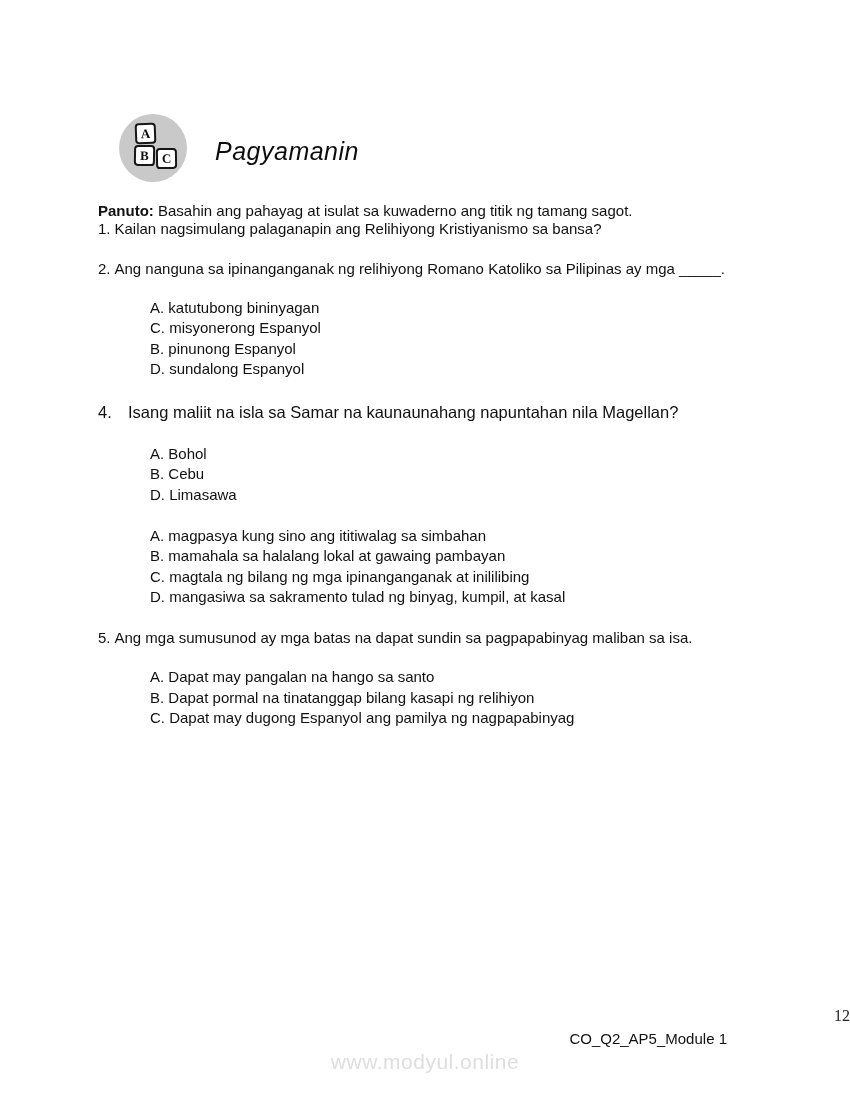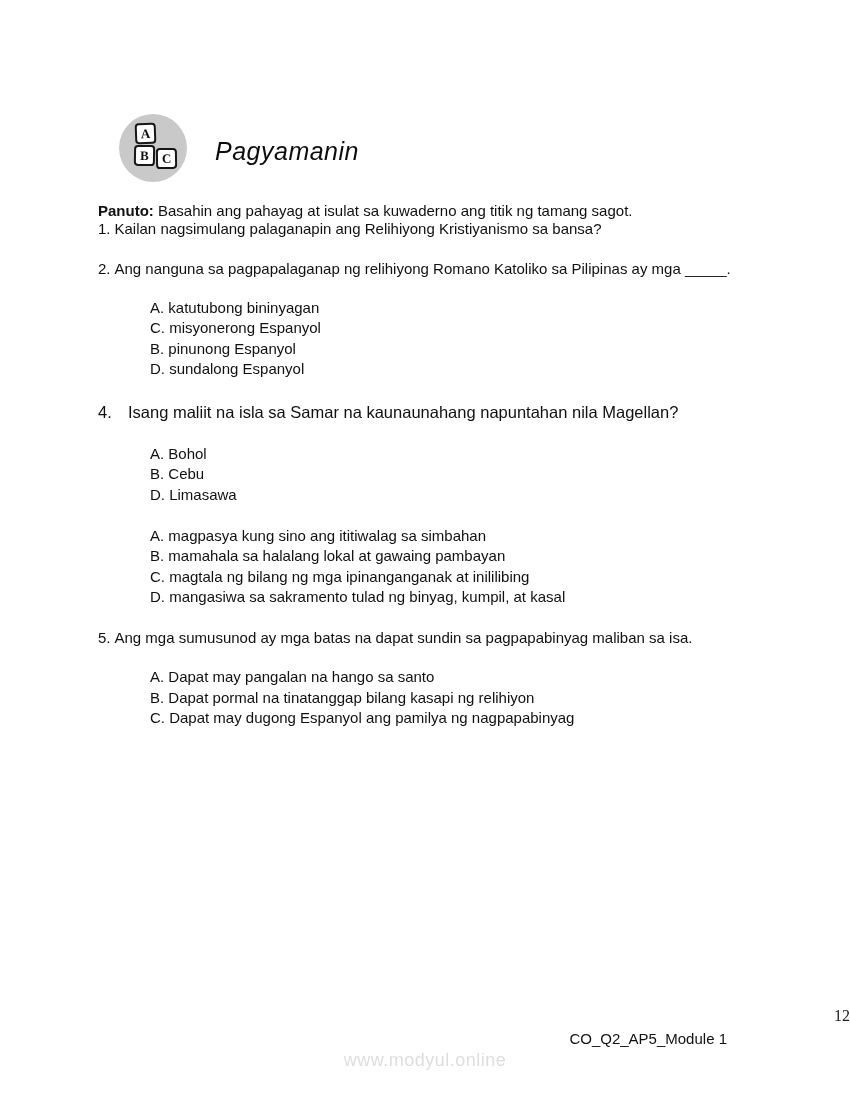--- a/index.html
+++ b/index.html
@@ -89,21 +89,21 @@
     right: 123px;
     top: 1030px;
     font-size: 15px;
     color: #111;
   }
   .watermark {
     position: absolute;
     left: 0; right: 0;
     top: 1050px;
     text-align: center;
-    font-size: 18px;
+    font-size: 21px;
     letter-spacing: 0.5px;
     color: #dedede;
   }
 </style>
 </head>
 <body>
 
 <div class="page">
 
   <div class="icon-circle">
@@ -117,21 +117,21 @@
   <div class="content">
     <div class="instruction">
       <b>Panuto:</b>
       <span>Basahin ang pahayag at isulat sa kuwaderno ang titik ng tamang sagot.</span>
     </div>
     <div>
         <div class="question">
           <div class="q-line"><span class="q-num">1.</span><span>Kailan nagsimulang palaganapin ang Relihiyong Kristiyanismo sa bansa?</span></div>
         </div>
         <div class="question">
-          <div class="q-line"><span class="q-num">2.</span><span>Ang nanguna sa pagpapalaganap ng relihiyong Romano Katoliko sa Pilipinas ay mga _____.</span></div>
+          <div class="q-line"><span class="q-num">2.</span><span>Ang nanguna sa ipinanganganak ng relihiyong Romano Katoliko sa Pilipinas ay mga _____.</span></div>
           <div class="options">
             <div class="option">A. katutubong bininyagan</div>
             <div class="option">C. misyonerong Espanyol</div>
             <div class="option">B. pinunong Espanyol</div>
             <div class="option">D. sundalong Espanyol</div>
           </div>
         </div>
         <div class="question large">
           <div class="q-line"><span class="q-num">4.</span><span>Isang maliit na isla sa Samar na kaunaunahang napuntahan nila Magellan?</span></div>
           <div class="options">

